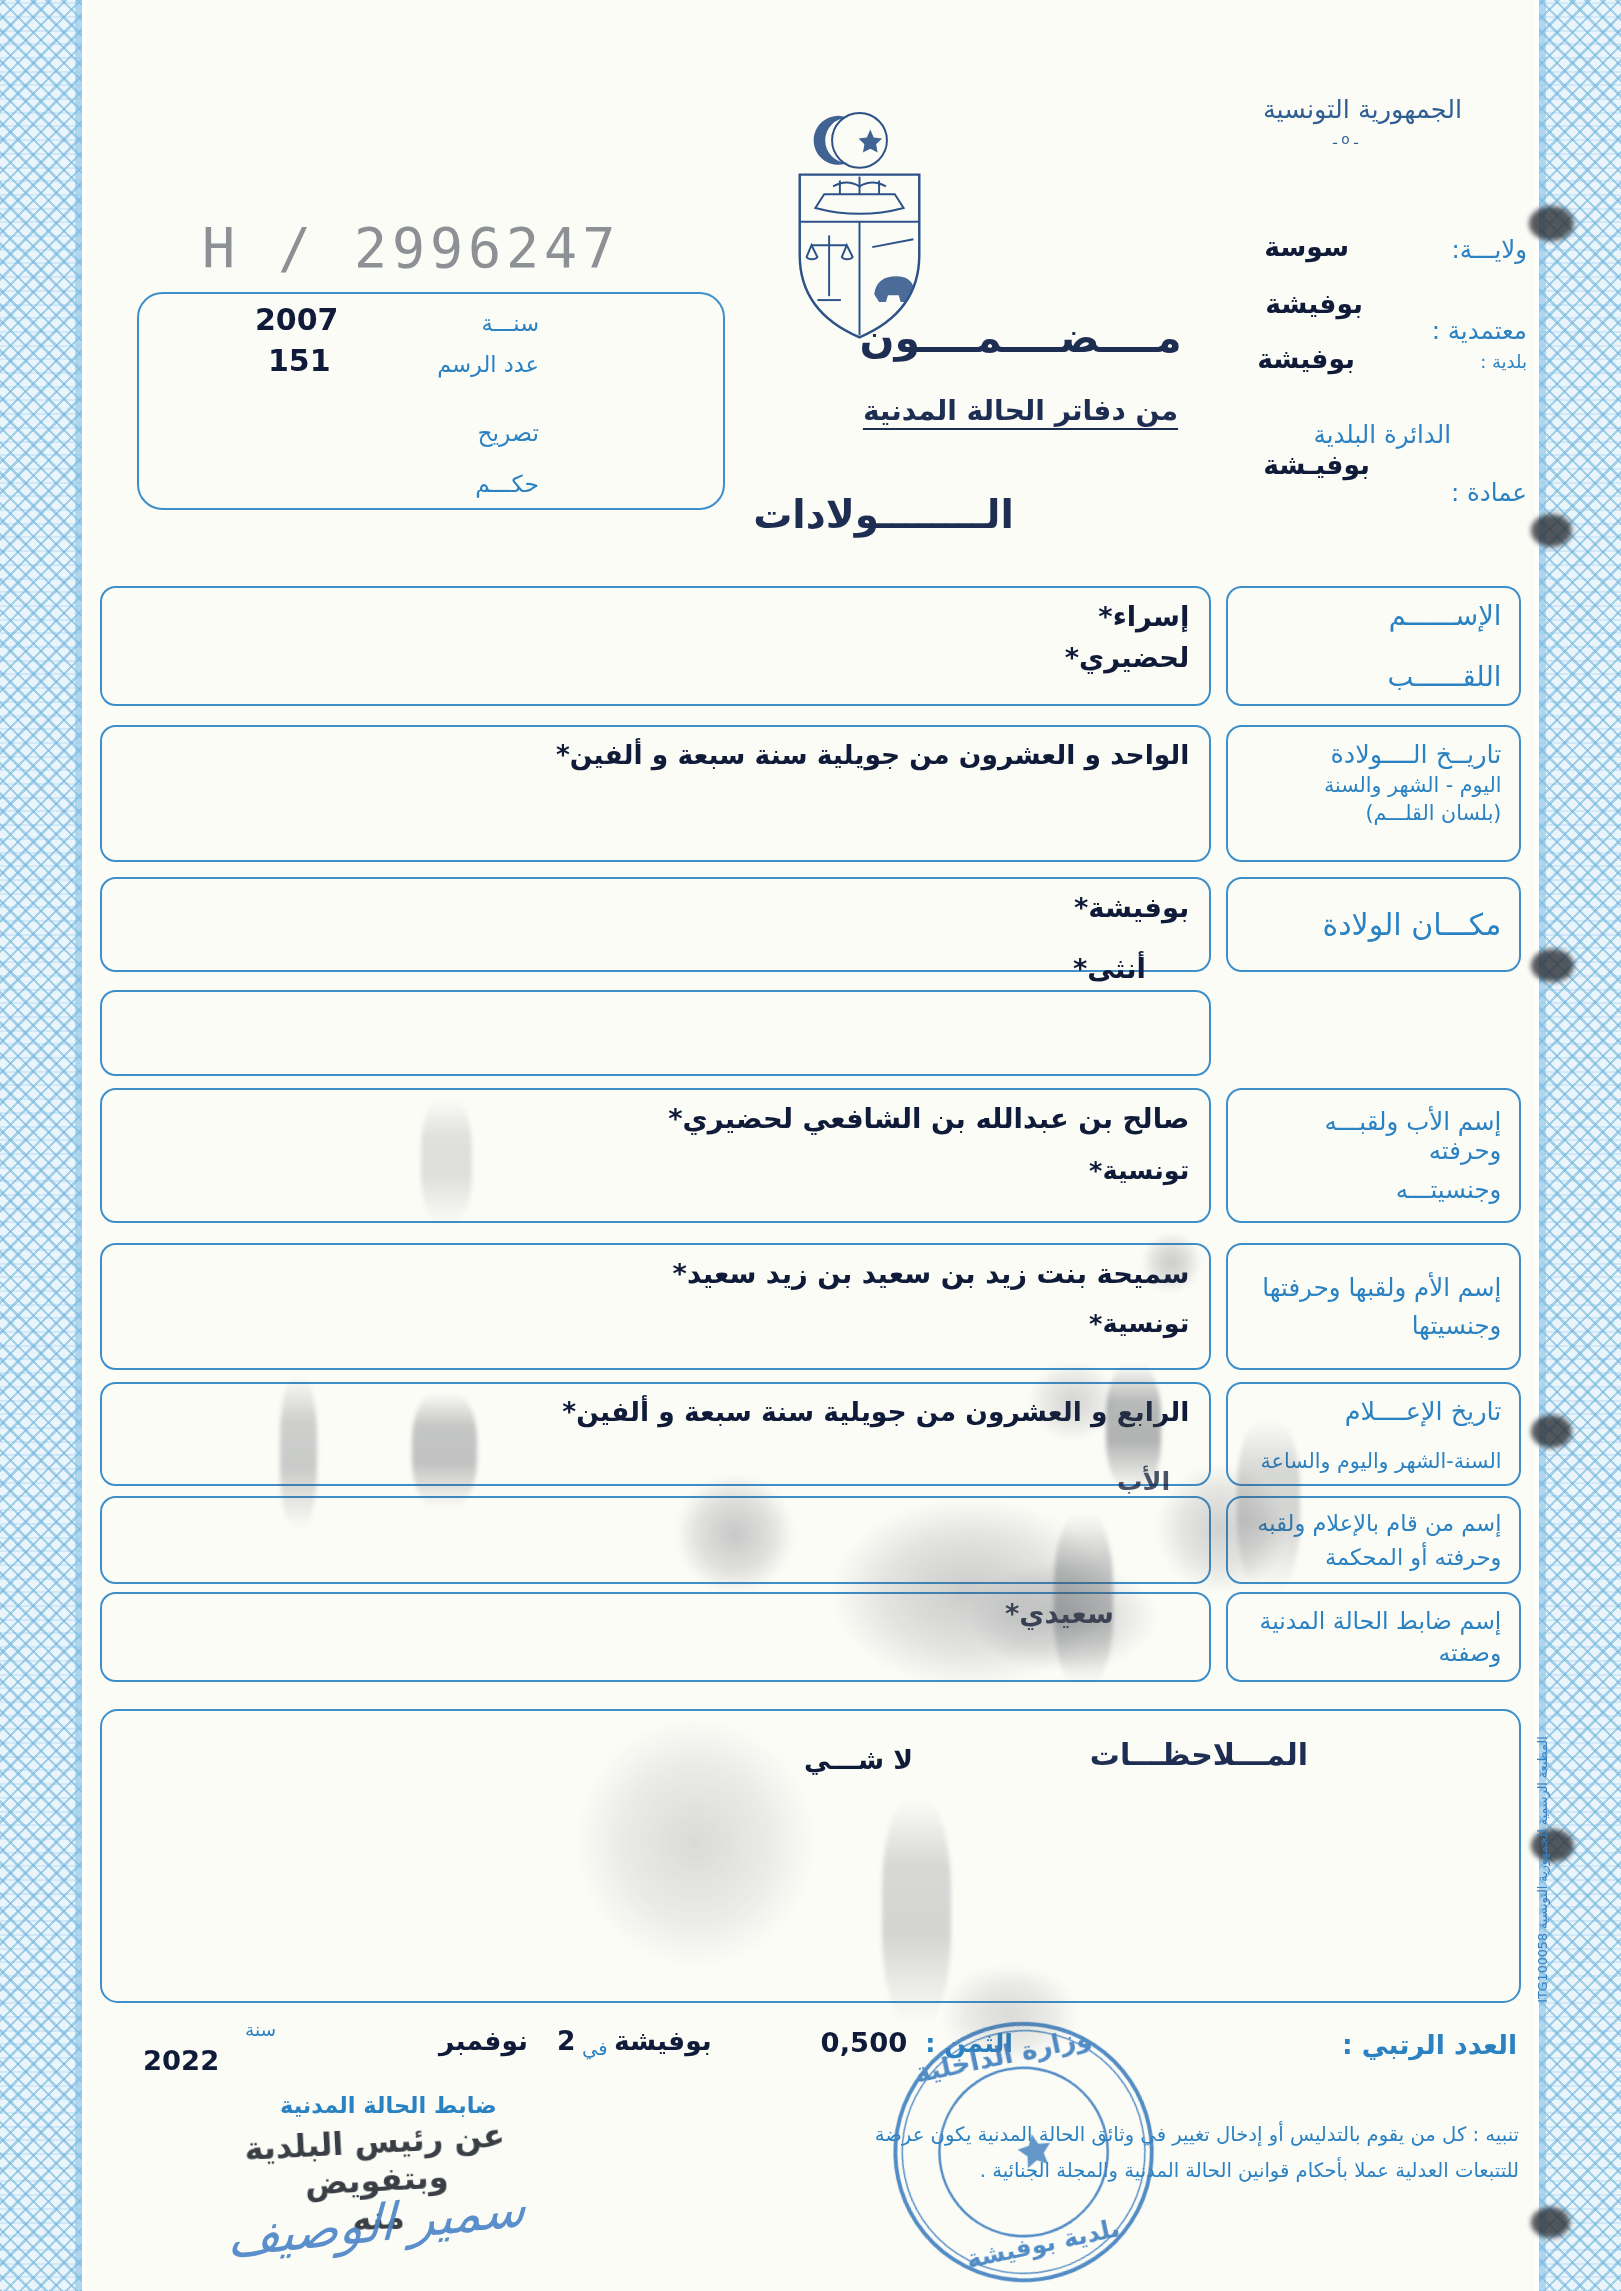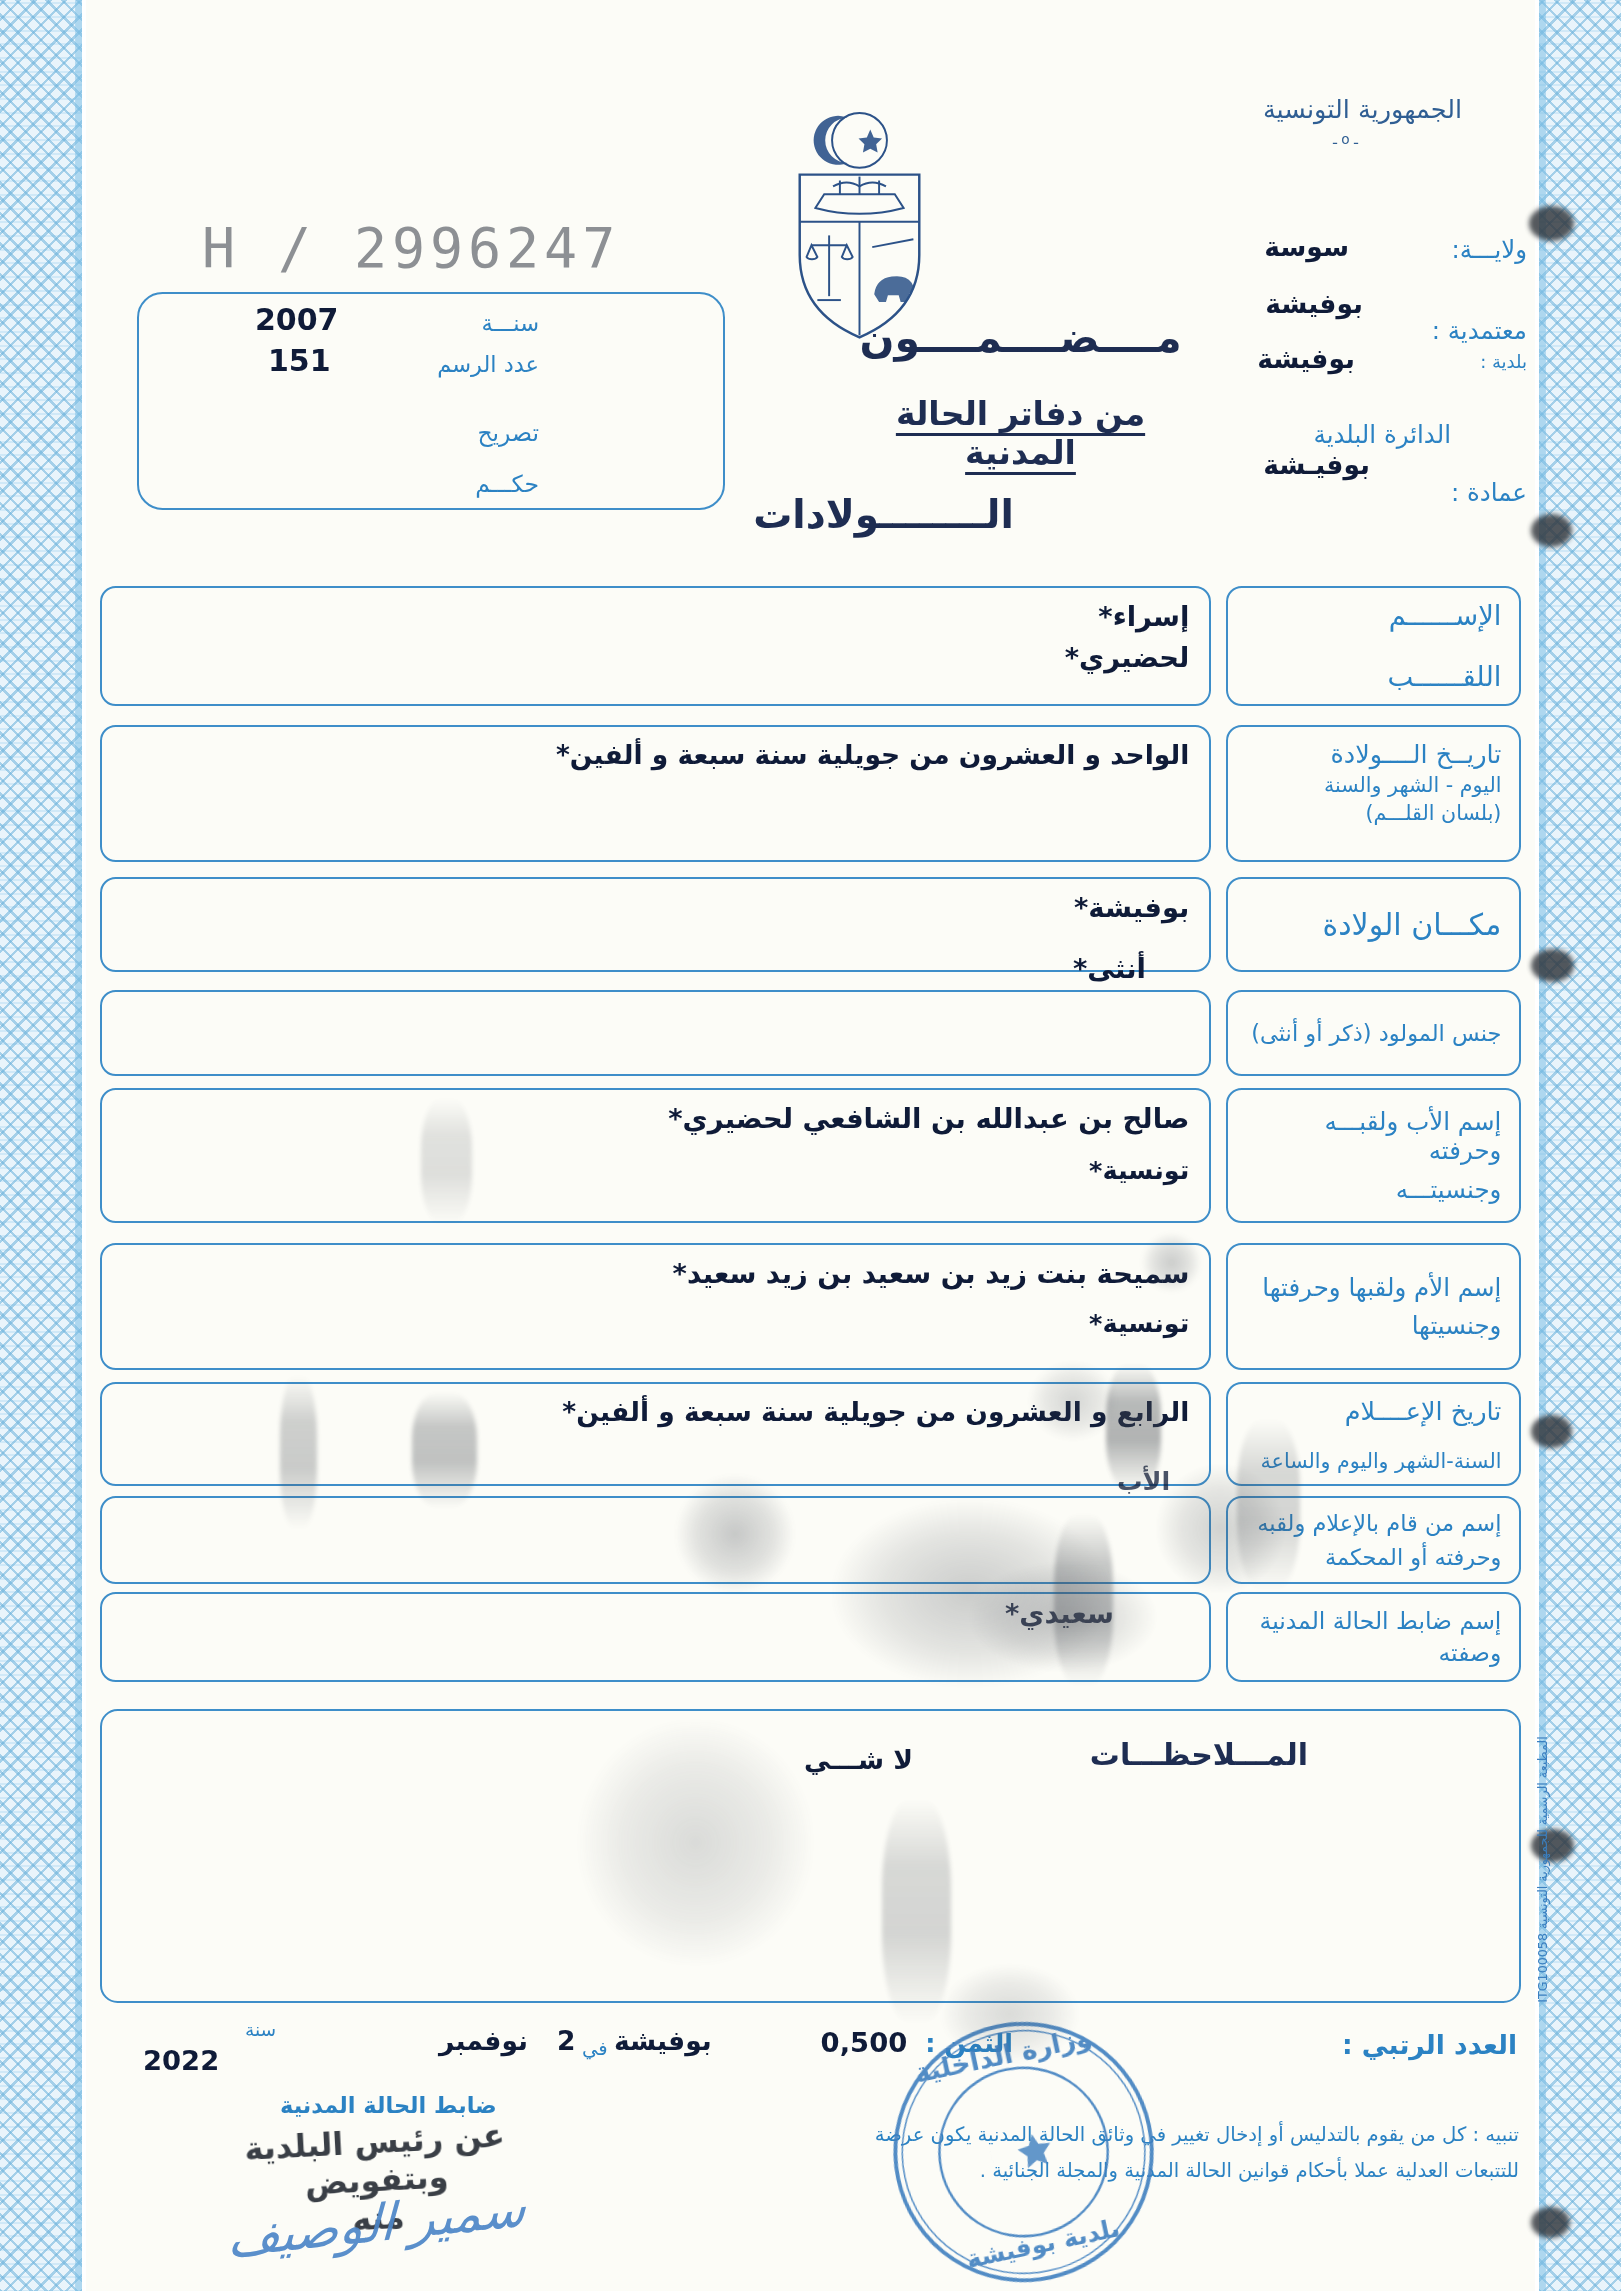--- a/index.html
+++ b/index.html
@@ -88,21 +88,21 @@
   <div class="bigbox" style="left:137px;top:292px;width:588px;height:218px;border-width:2.9px;border-radius:25.5px">
     <div class="abs val" style="left:116px;top:7.8px;font-size:30px">2007</div>
     <div class="abs rtl blue" style="right:184px;top:15.7px;font-size:22.5px">سنـــة</div>
     <div class="abs val" style="left:129px;top:49px;font-size:30px">151</div>
     <div class="abs rtl blue" style="right:184px;top:57px;font-size:22.5px">عدد الرسم</div>
     <div class="abs rtl blue" style="right:184px;top:125px;font-size:23.5px">تصريح</div>
     <div class="abs rtl blue" style="right:184px;top:176px;font-size:23.5px">حكـــم</div>
   </div>
 
   <div class="abs navy" style="left:839px;top:314px;width:363px;text-align:center;font-size:41px;font-weight:700">مــــضــــمــــون</div>
-  <div class="abs navy" style="left:839px;top:394px;width:363px;text-align:center;font-size:33px;font-weight:700;text-decoration:underline;text-underline-offset:7.8px">من دفاتر الحالة المدنية</div>
+  <div class="abs navy" style="left:839px;top:394px;width:363px;text-align:center;font-size:28px;font-weight:700;text-decoration:underline;text-underline-offset:7.8px">من دفاتر الحالة المدنية</div>
   <div class="abs navy" style="left:702px;top:492px;width:363px;text-align:center;font-size:39px;font-weight:700">الــــــــولادات</div>
 
   <div class="lblbox" style="top:586px;height:120px">
     <div style="font-size:27.4px">الإســــــم</div>
     <div style="font-size:27.4px">اللقــــــب</div>
   </div>
   <div class="valbox" style="top:586px;height:120px">
     <div>إسراء*</div>
     <div>لحضيري*</div>
   </div>
@@ -116,23 +116,20 @@
     <div>الواحد و العشرون من جويلية سنة سبعة و ألفين*</div>
   </div>
 
   <div class="lblbox" style="top:877px;height:95px;justify-content:center">
     <div style="font-size:30px">مكـــان الولادة</div>
   </div>
   <div class="valbox" style="top:877px;height:95px">
     <div>بوفيشة*</div>
   </div>
 
-  <div class="lblbox" style="top:990px;height:86px;justify-content:center">
-    <div style="font-size:22.5px">جنس المولود (ذكر أو أنثى)</div>
-  </div>
   <div class="valbox" style="top:990px;height:86px"></div>
   <div class="floatval" style="left:1073px;top:953px;font-size:27.4px">أنثى*</div>
 
   <div class="lblbox" style="top:1088px;height:135px;justify-content:center;gap:9.8px">
     <div style="font-size:24.5px">إسم الأب ولقبـــه وحرفته</div>
     <div style="font-size:24.5px">وجنسيتـــه</div>
   </div>
   <div class="valbox" style="top:1088px;height:135px">
     <div>صالح بن عبدالله بن الشافعي لحضيري*</div>
     <div style="font-size:25.5px;margin-top:11.8px">تونسية*</div>

